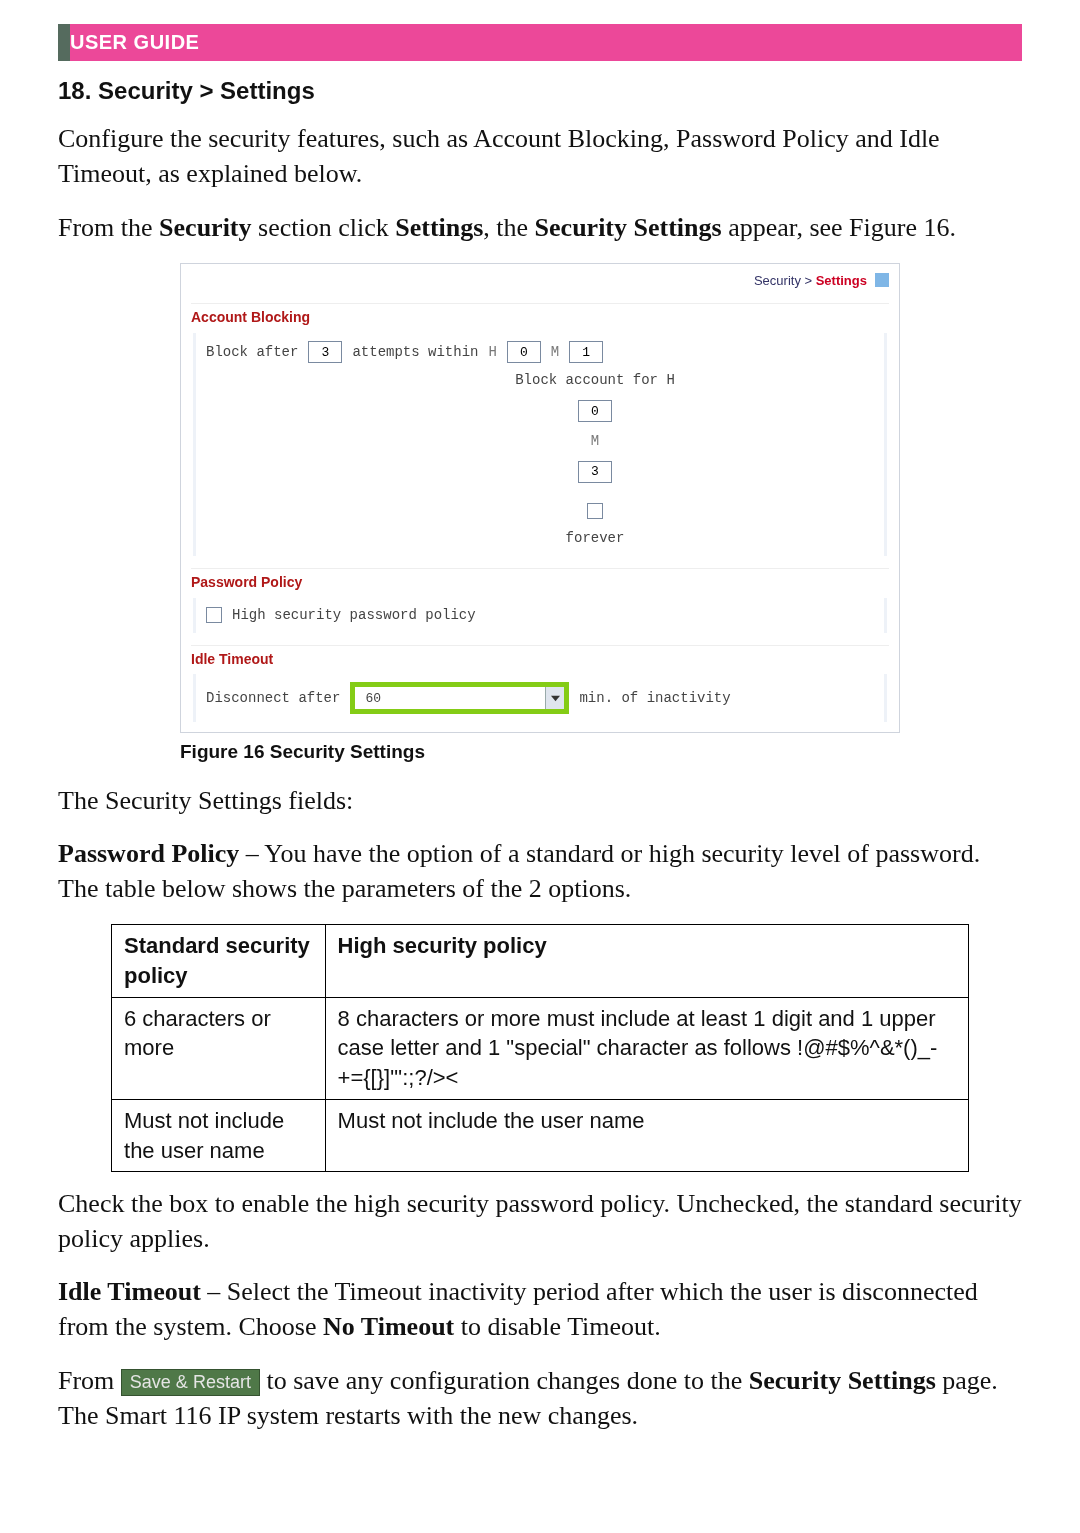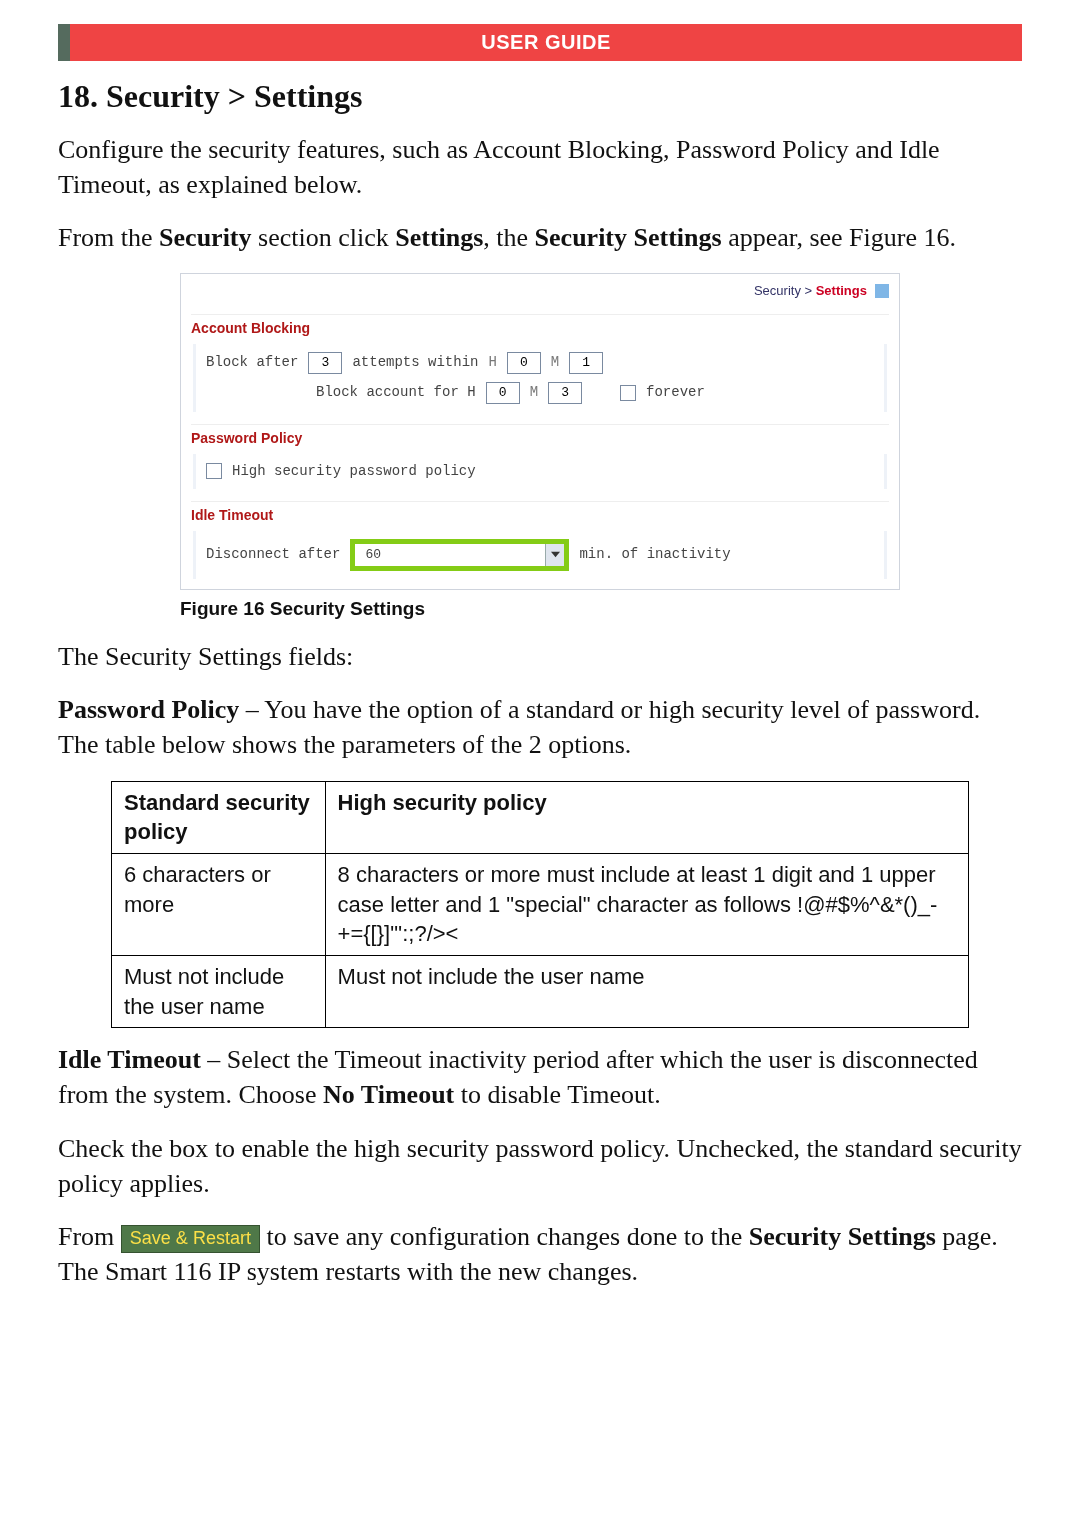--- a/index.html
+++ b/index.html
@@ -7,33 +7,32 @@
   body{
     width:1080px;
     font-family:"Times New Roman",Times,serif;
     color:var(--ink);
     font-size:26px;
     line-height:1.35;
     background:#fff;
   }
   .page{padding:24px 58px 40px 58px;}
   .banner{
-    background:#ef4444;
+    background:#ec4899;
     border-left:12px solid #556b5e;
     color:#fff;
     font-family:Arial,Helvetica,sans-serif;
     font-weight:bold;
     font-size:20px;
-    text-align:center;
     padding:5px 0;
     letter-spacing:.5px;
   }
   h1{
-    font-family:Liberation Serif, serif;
-    font-size:32px;
+    font-family:Liberation Sans, sans-serif;
+    font-size:24px;
     margin:14px 0 14px 0;
   }
   p{margin:0 0 18px 0;}
   .b{font-weight:bold;}
 
   
   .figwrap{width:720px;margin:6px auto 12px auto;}
   .shot{
     border:1px solid #cfd4dd;
     background:#fff;
@@ -98,21 +97,21 @@
     border:1px solid #000;
     padding:6px 12px;
     vertical-align:top;
     text-align:left;
   }
   table.cmp th{font-weight:bold;}
 
   .btnimg{
     display:inline-block;
     background:#4f7848;
-    color:#fde047;
+    color:#e5e5e5;
     font-family:Tahoma,Arial,sans-serif;
     font-size:18px;
     padding:2px 8px;
     border:1px solid #355230;
     vertical-align:middle;
     line-height:1.2;
   }
 </style>
 </head>
 <body>
@@ -142,21 +141,21 @@
         <div class="secbody">
           <div class="row">
             <span class="lbl">Block after</span>
             <input class="inp" value="3" style="">
             <span class="lbl">attempts within</span>
             <span class="hm">H</span>
             <input class="inp" value="0" style="">
             <span class="hm">M</span>
             <input class="inp" value="1" style="">
           </div>
-          <div class="row" style="padding-left:110px;">
+          <div class="row" style="padding-left:110px;flex-direction:column;">
             <span class="lbl">Block account for  H</span>
             <input class="inp" value="0" style="">
             <span class="hm">M</span>
             <input class="inp" value="3" style="">
             <span style="width:18px;"></span>
             <span class="chk"></span>
             <span class="lbl">forever</span>
           </div>
         </div>
       </div>
@@ -209,23 +208,23 @@
       <td>6 characters or more</td>
       <td>8 characters or more must include at least 1 digit and 1 upper case letter and 1 "special" character as follows !@#$%^&amp;*()_-+={[}]"':;?/&gt;&lt;</td>
     </tr>
     <tr>
       <td>Must not include the user name</td>
       <td>Must not include the user name</td>
     </tr>
   </tbody>
     </table>
 
+  <p>Check the box to enable the high security password policy. Unchecked, the standard security policy applies.</p>
+
   <p>
     <span class="b">Idle Timeout</span><span> – Select the Timeout inactivity period after which the user is disconnected from the system. Choose </span><span class="b">No Timeout</span><span> to disable Timeout.</span>
   </p>
 
-  <p>Check the box to enable the high security password policy. Unchecked, the standard security policy applies.</p>
-
   <p>
     <span>From </span><span class="btnimg">Save &amp; Restart</span><span> to save any configuration changes done to the </span><span class="b">Security Settings</span><span> page. The Smart 116 IP system restarts with the new changes.</span>
   </p>
 
 </div>
 
 </body></html>

